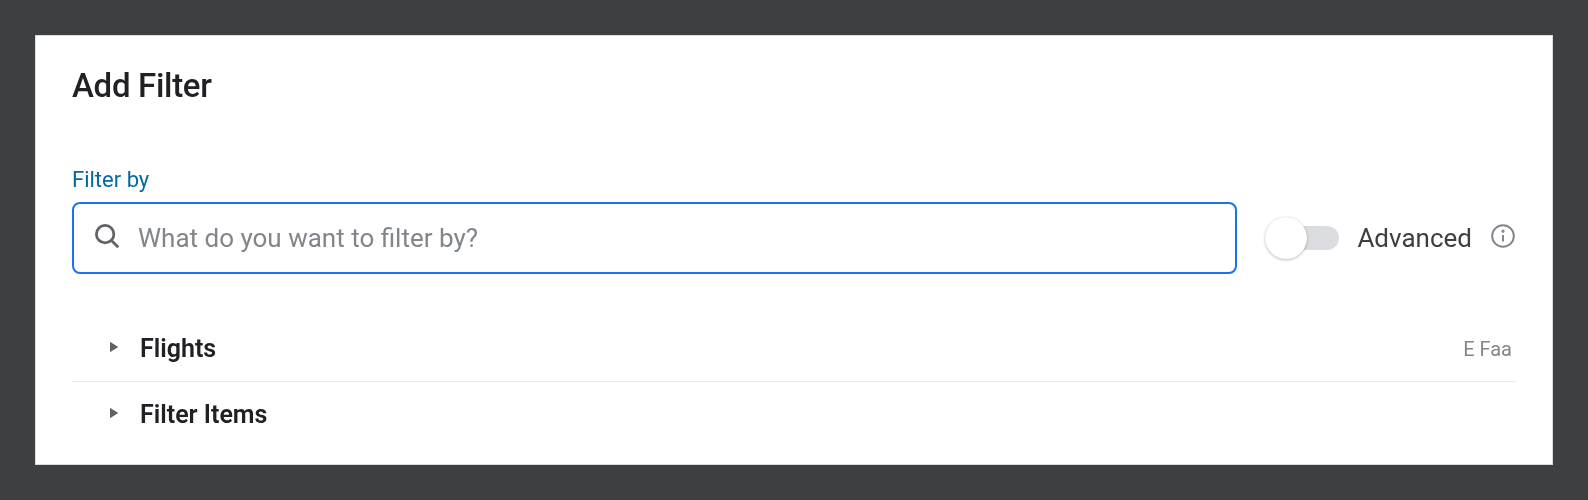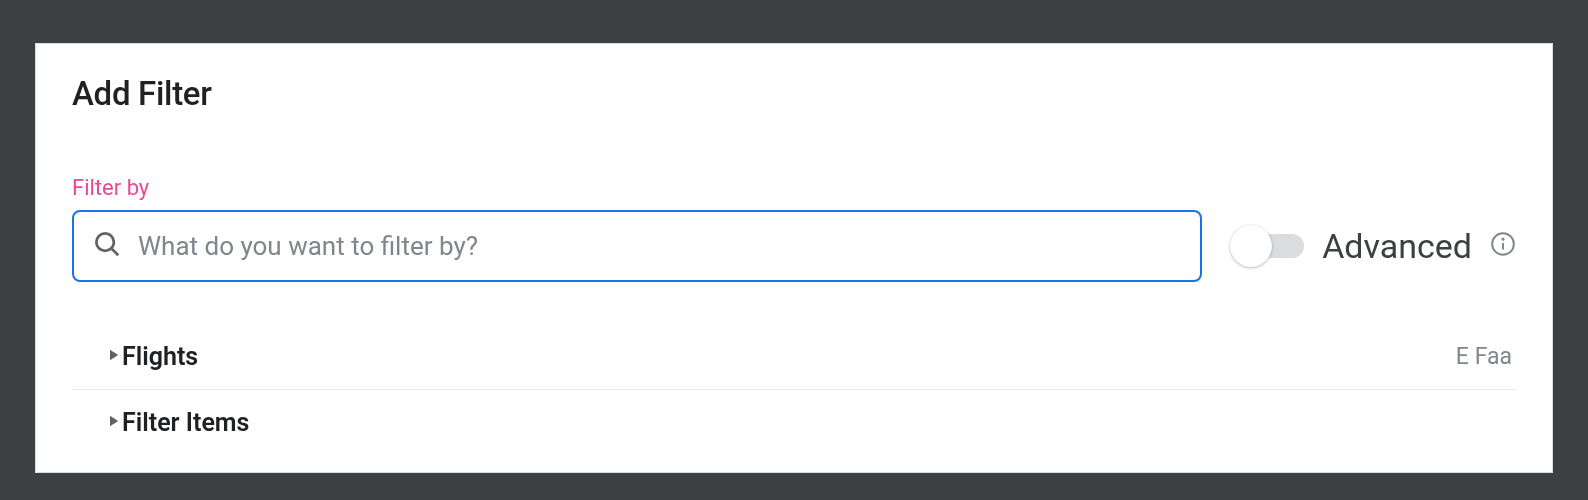--- a/index.html
+++ b/index.html
@@ -14,33 +14,32 @@
       height: 500px;
       padding: 35px;
     }
     .panel {
       background-color: #ffffff;
       border: 1px solid #dadce0;
       width: 100%;
       height: 100%;
       padding: 30px 36px 0 36px;
       overflow: hidden;
-      margin-top: 8px;
     }
     .panel-title {
       font-size: 33px;
       font-weight: 500;
       color: #202124;
       margin-bottom: 62px;
       letter-spacing: -0.3px;
     }
     .filter-label {
       font-size: 22px;
       font-weight: 400;
-      color: #ec4899;
+      color: #0369a1;
       margin-bottom: 10px;
     }
     .filter-row {
       display: flex;
       align-items: center;
       gap: 28px;
       margin-bottom: 42px;
     }
     .search-container {
       flex: 1;
@@ -92,53 +91,54 @@
       position: absolute;
       top: -9px;
       left: 0;
       width: 42px;
       height: 42px;
       background-color: #ffffff;
       border-radius: 50%;
       box-shadow: 0 1px 3px rgba(0,0,0,0.25), 0 0 1px rgba(0,0,0,0.15);
     }
     .advanced-label {
-      font-size: 34px;
+      font-size: 26px;
       color: #3c4043;
     }
     .info-icon {
       color: #80868b;
     }
     .list-item {
       display: flex;
       align-items: center;
       justify-content: space-between;
       padding: 18px 0;
       border-bottom: 1px solid #e8eaed;
       cursor: pointer;
     }
     .list-item:last-child {
       border-bottom: none;
     }
     .list-item-left {
       display: flex;
       align-items: center;
+      gap: 18px;
       padding-left: 32px;
     }
     .chevron-icon {
       color: #5f6368;
       flex-shrink: 0;
     }
     .list-item-label {
       font-size: 25px;
       font-weight: 600;
       color: #202124;
     }
     .list-item-meta {
-      font-size: 23px;
+      font-size: 20px;
       color: #80868b;
       padding-right: 4px;
     }
   </style>
 </head>
 <body>
 
 <div class="panel">
   <h1 class="panel-title">Add Filter</h1>
 

